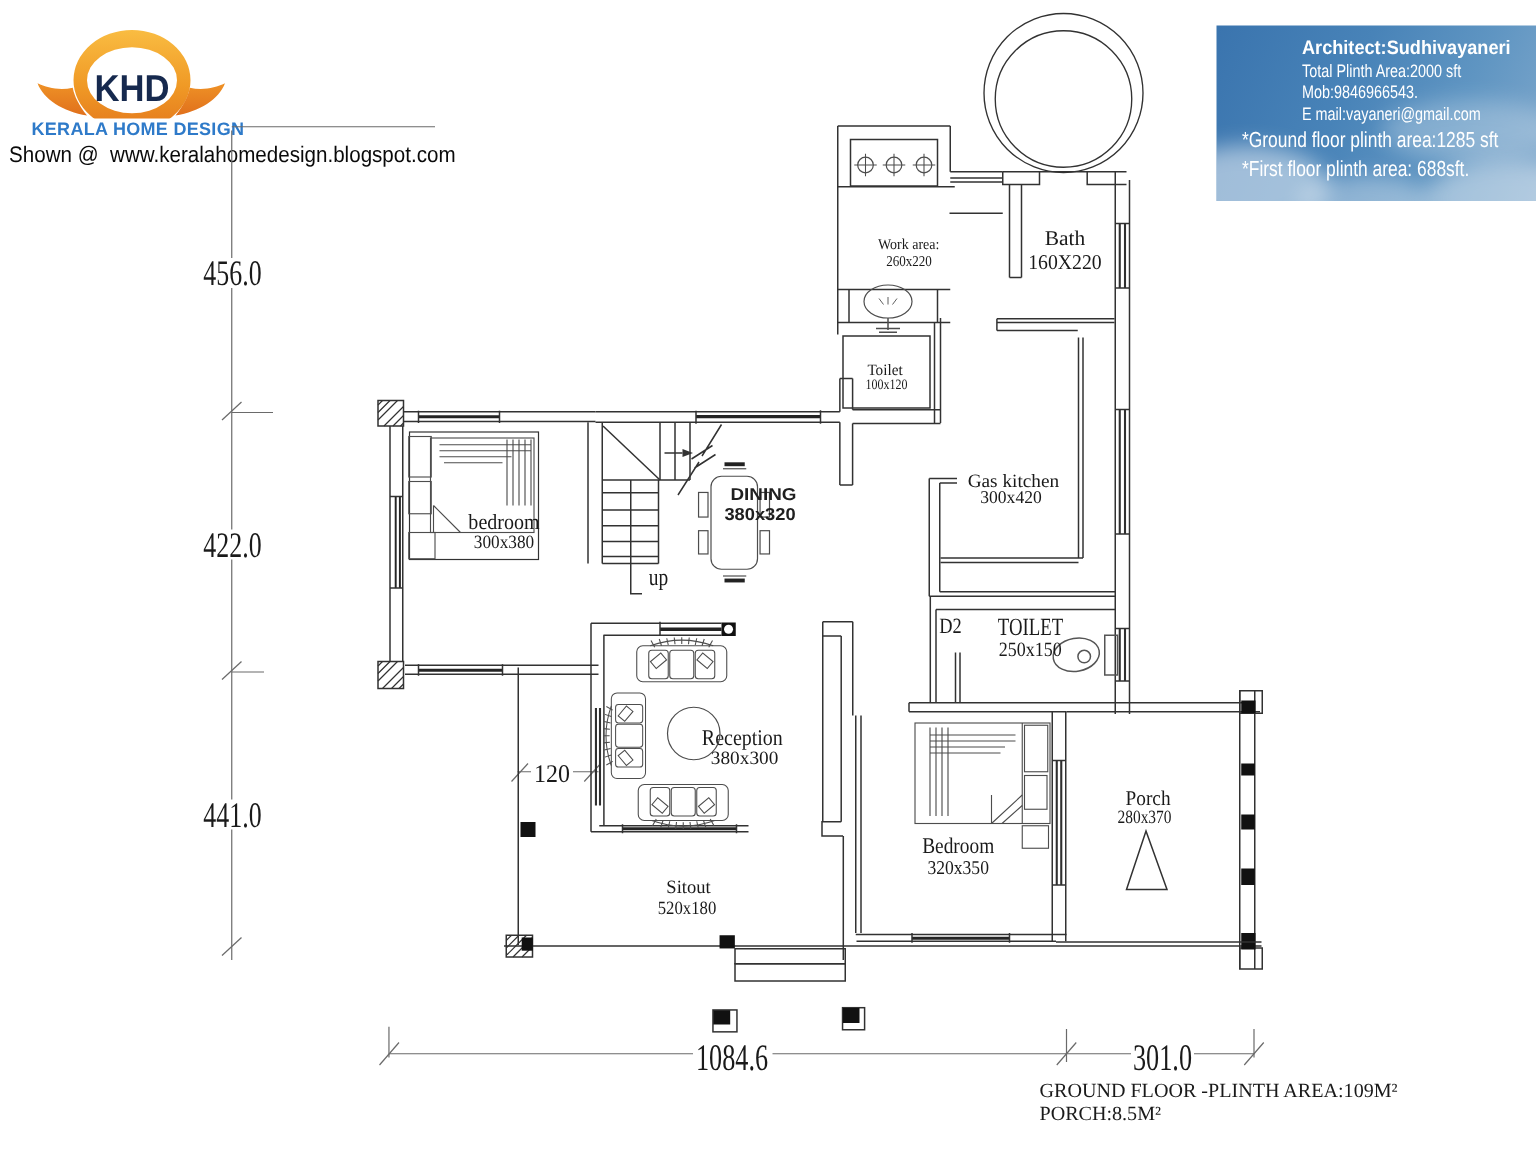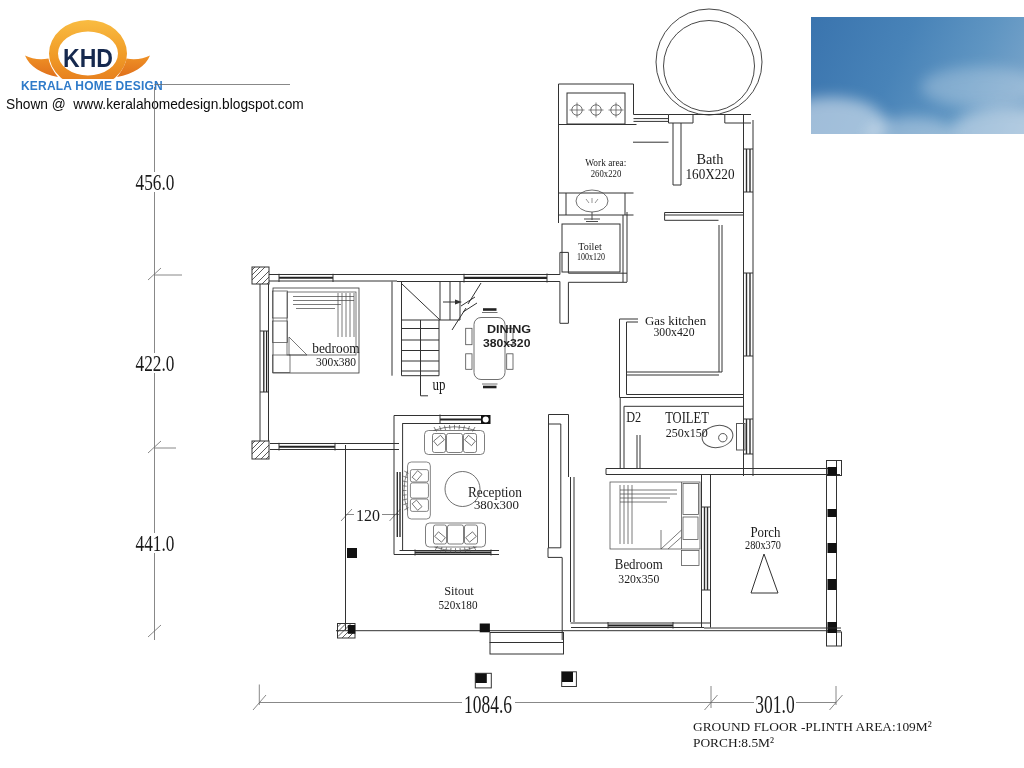--- a/index.html
+++ b/index.html
@@ -37,20 +37,28 @@
 <text x="21" y="90" font-family="Liberation Sans" font-size="12" font-weight="bold" fill="#2e7ac9" letter-spacing="0.2">KERALA HOME DESIGN</text>
 </svg>
 <div id="shown">Shown @&nbsp; www.keralahomedesign.blogspot.com</div>
 
 <div id="skybox">
  <div class="cl" style="left:-35px;top:80px;width:110px;height:55px"></div>
  <div class="cl" style="left:110px;top:50px;width:120px;height:40px;opacity:.5"></div>
  <div class="cl" style="left:140px;top:90px;width:110px;height:50px;opacity:.8"></div>
  <div class="cl" style="left:55px;top:100px;width:90px;height:40px;opacity:.7"></div>
 </div>
+<div id="skytext">
+ <div class="sk" style="left:57px;top:7px;font-size:13px;font-weight:bold;transform:scaleX(0.93)">Architect:Sudhivayaneri</div>
+ <div class="sk" style="left:57px;top:23px;font-size:12px;transform:scaleX(0.80)">Total Plinth Area:2000 sft</div>
+ <div class="sk" style="left:57px;top:37px;font-size:12px;transform:scaleX(0.80)">Mob:9846966543.</div>
+ <div class="sk" style="left:57px;top:52px;font-size:12px;transform:scaleX(0.80)">E mail:vayaneri@gmail.com</div>
+ <div class="sk" style="left:17px;top:69px;font-size:14.5px;transform:scaleX(0.80)">*Ground floor plinth area:1285 sft</div>
+ <div class="sk" style="left:17px;top:88px;font-size:14.5px;transform:scaleX(0.80)">*First floor plinth area: 688sft.</div>
+</div>
 
 <svg id="plan" width="1024" height="768" viewBox="0 0 1024 768" style="position:absolute;left:0;top:0" stroke="#323232" stroke-width="1" fill="none" font-family="Liberation Serif">
 
 <g stroke="#6a6a6a" stroke-width="0.8">
  <line x1="154.5" y1="87" x2="154.5" y2="640"></line>
  <line x1="154.5" y1="84.5" x2="290" y2="84.5"></line>
  <line x1="154.5" y1="275" x2="182" y2="275"></line>
  <line x1="154.5" y1="448" x2="176" y2="448"></line>
  <line x1="148" y1="280" x2="161" y2="268"></line>
  <line x1="148" y1="453" x2="161" y2="441"></line>

